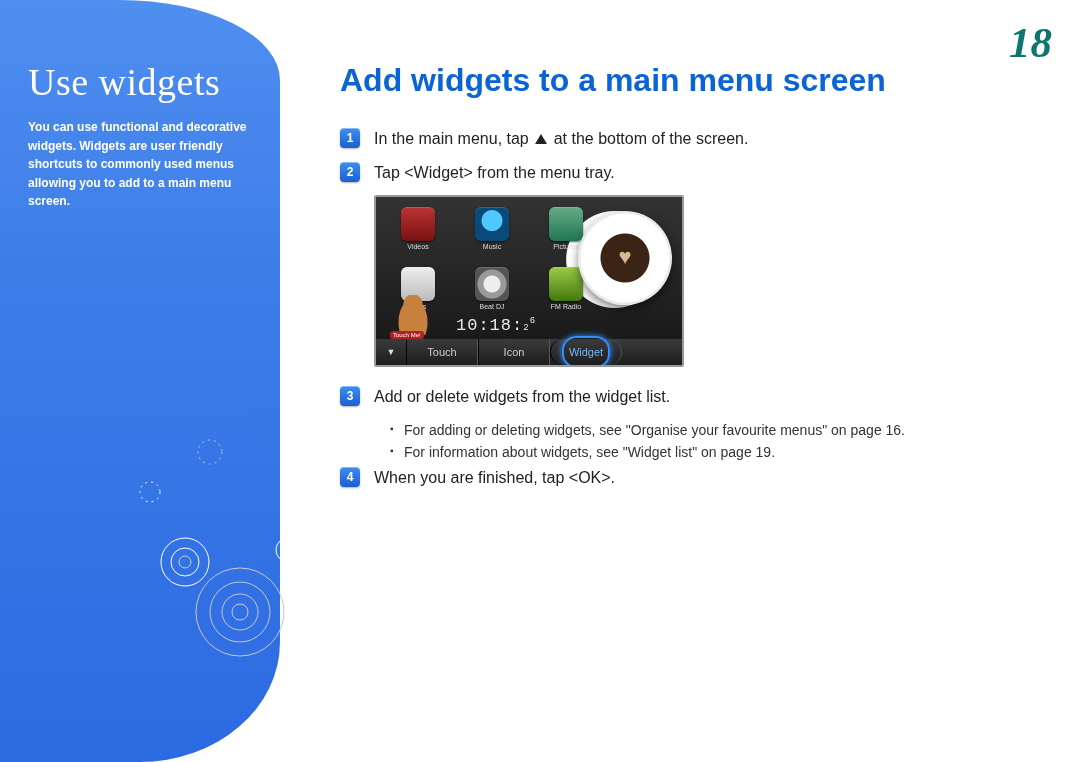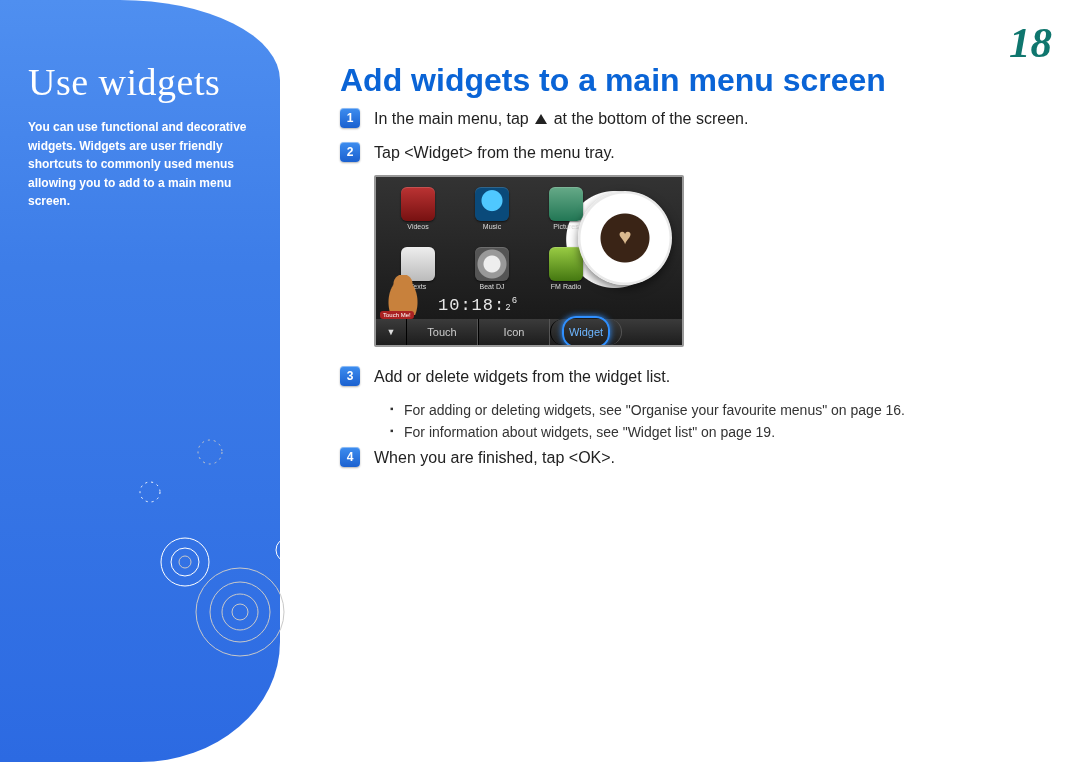--- a/index.html
+++ b/index.html
@@ -54,21 +54,21 @@
 
   
   .main {
     position: absolute;
     left: 340px; top: 62px; right: 30px;
   }
   .main h2 {
     color: #0a64d6;
     font-size: 32px;
     font-weight: 700;
-    margin-bottom: 8px;
+    margin-bottom: 28px;
     font-family: Arial, sans-serif;
   }
 
   .step {
     display: flex;
     align-items: flex-start;
     gap: 14px;
     margin-bottom: 10px;
     font-size: 16px;
     color: #222;
@@ -122,21 +122,21 @@
   .app .ico { width:34px; height:34px; border-radius:6px; background:#444; box-shadow:0 1px 2px rgba(0,0,0,.6), inset 0 1px 0 rgba(255,255,255,.15);}
   .app .lbl { font-size:7px; color:#ddd; white-space:nowrap;}
   .ico.videos{background:linear-gradient(180deg,#b33,#711);}
   .ico.music{background:radial-gradient(circle at 50% 40%, #4fc8ff 0 10px, #0a4a7a 11px);}
   .ico.pictures{background:linear-gradient(180deg,#6a8,#275);}
   .ico.texts{background:linear-gradient(180deg,#eee,#bbb);}
   .ico.beat{background:radial-gradient(circle,#eee 0 8px,#999 9px 14px,#555 15px);}
   .ico.fm{background:linear-gradient(180deg,#9c4,#471);}
 
   
-  .midrow { position:absolute; left:10px; bottom:30px; display:flex; align-items:flex-end; gap:18px;}
+  .midrow { position:absolute; left:20px; bottom:30px; display:flex; align-items:flex-end; gap:26px;}
   .ginger { width:34px; height:40px; position:relative;}
   .ginger::before{content:"";position:absolute;inset:0;background:radial-gradient(circle at 50% 22%, #c8813c 0 9px, transparent 10px), radial-gradient(ellipse at 50% 68%, #c8813c 0 14px, transparent 15px);}
   .touchme{position:absolute;bottom:-4px;left:-6px;font-size:6px;background:#a22;color:#fff;padding:1px 3px;border-radius:3px;white-space:nowrap;}
   .clock{font-family:'Courier New',monospace;color:#e8e8e8;font-size:17px;letter-spacing:1px;}
   .clock sub{font-size:9px;vertical-align:baseline;}
   .clock sup{font-size:9px;vertical-align:top;}
 
   
   .cup {
     position:absolute; right:10px; top:14px;

